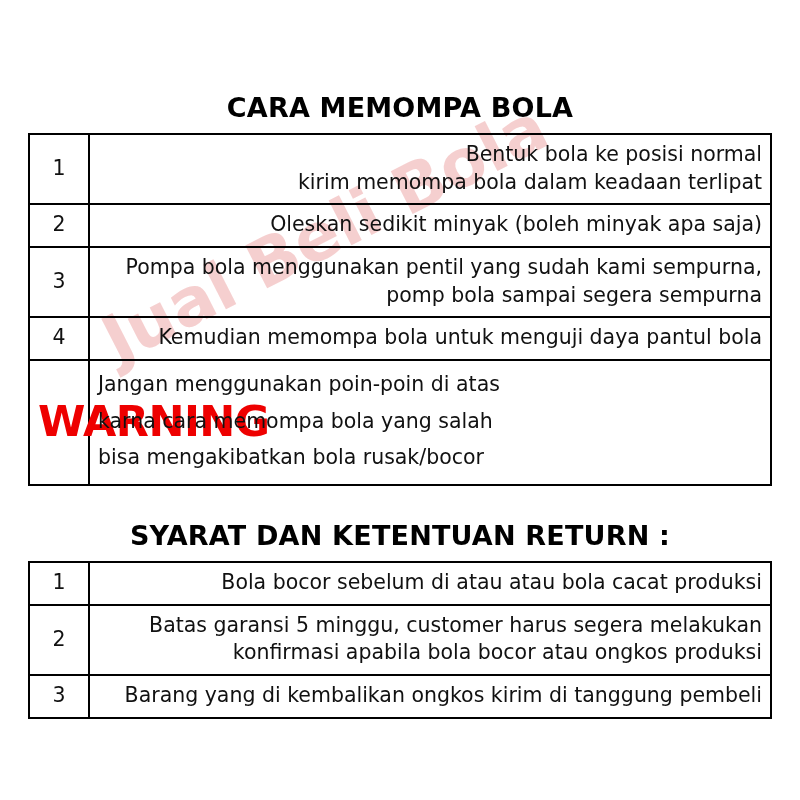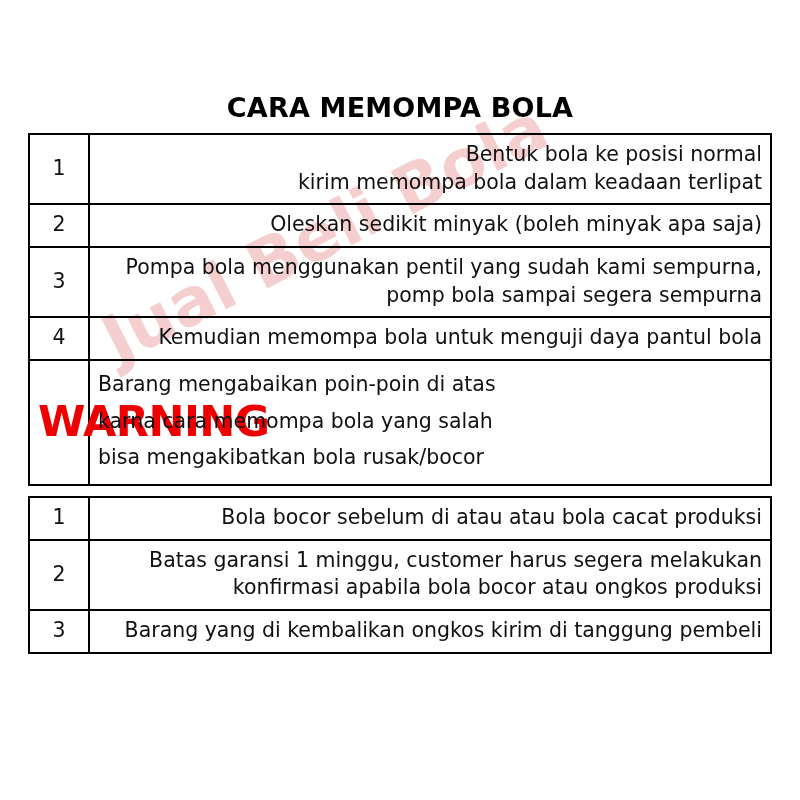--- a/index.html
+++ b/index.html
@@ -155,41 +155,42 @@
           <td class="num">4</td>
           <td class="txt">
             <span class="line">Kemudian memompa bola untuk menguji daya pantul bola</span>
           </td>
         </tr>
         <tr>
           <td class="warning-cell">
             <span class="warning-word">WARNING</span>
           </td>
           <td class="warning-text">
-            <span class="line">Barang mengabaikan poin-poin di atas</span>
+            <span class="line">Jangan menggunakan poin-poin di atas</span>
             <span class="line">karna cara memompa bola yang salah</span>
             <span class="line">bisa mengakibatkan bola rusak/bocor</span>
           </td>
         </tr>
       </tbody>
     </table>
 
+    <div class="title" id="title-2">SYARAT DAN KETENTUAN RETURN :</div>
 
     <table class="doc-table table-2">
       <tbody>
         <tr>
           <td class="num">1</td>
           <td class="txt">
             <span class="line">Bola bocor sebelum di atau atau bola cacat produksi</span>
           </td>
         </tr>
         <tr>
           <td class="num">2</td>
           <td class="txt">
-            <span class="line">Batas garansi 1 minggu, customer harus segera melakukan</span>
+            <span class="line">Batas garansi 5 minggu, customer harus segera melakukan</span>
             <span class="line">konfirmasi apabila bola bocor atau ongkos produksi</span>
           </td>
         </tr>
         <tr>
           <td class="num">3</td>
           <td class="txt">
             <span class="line">Barang yang di kembalikan ongkos kirim di tanggung pembeli</span>
           </td>
         </tr>
       </tbody>

